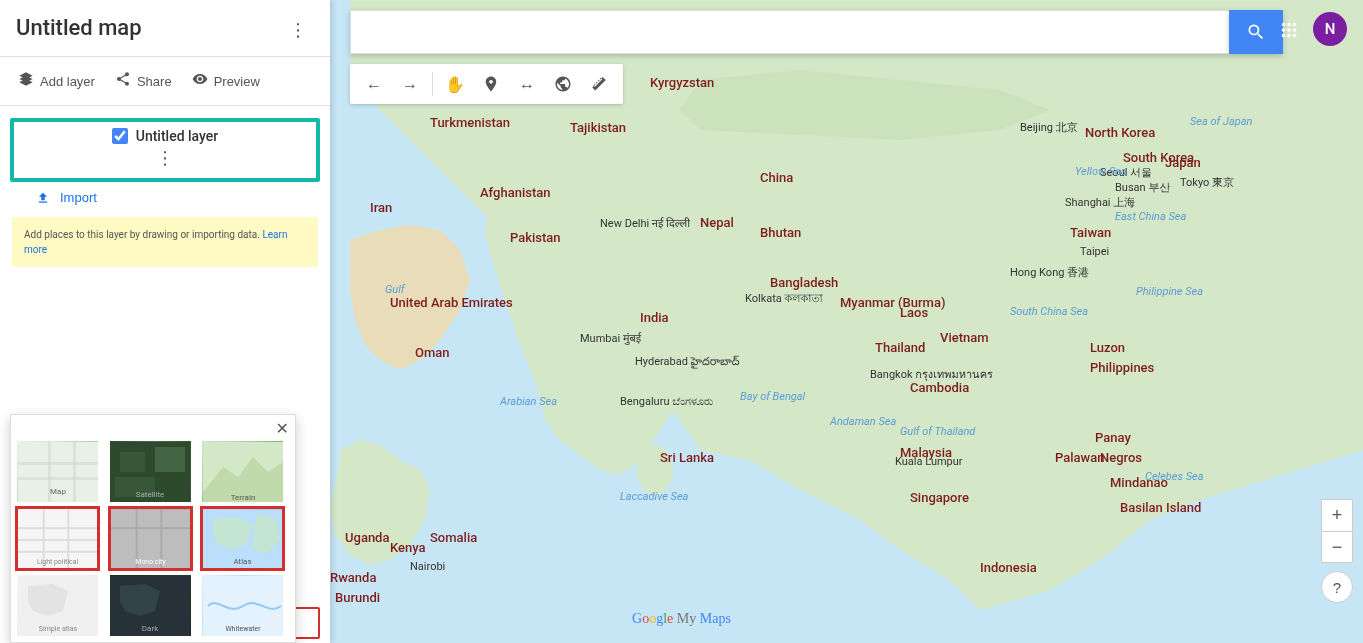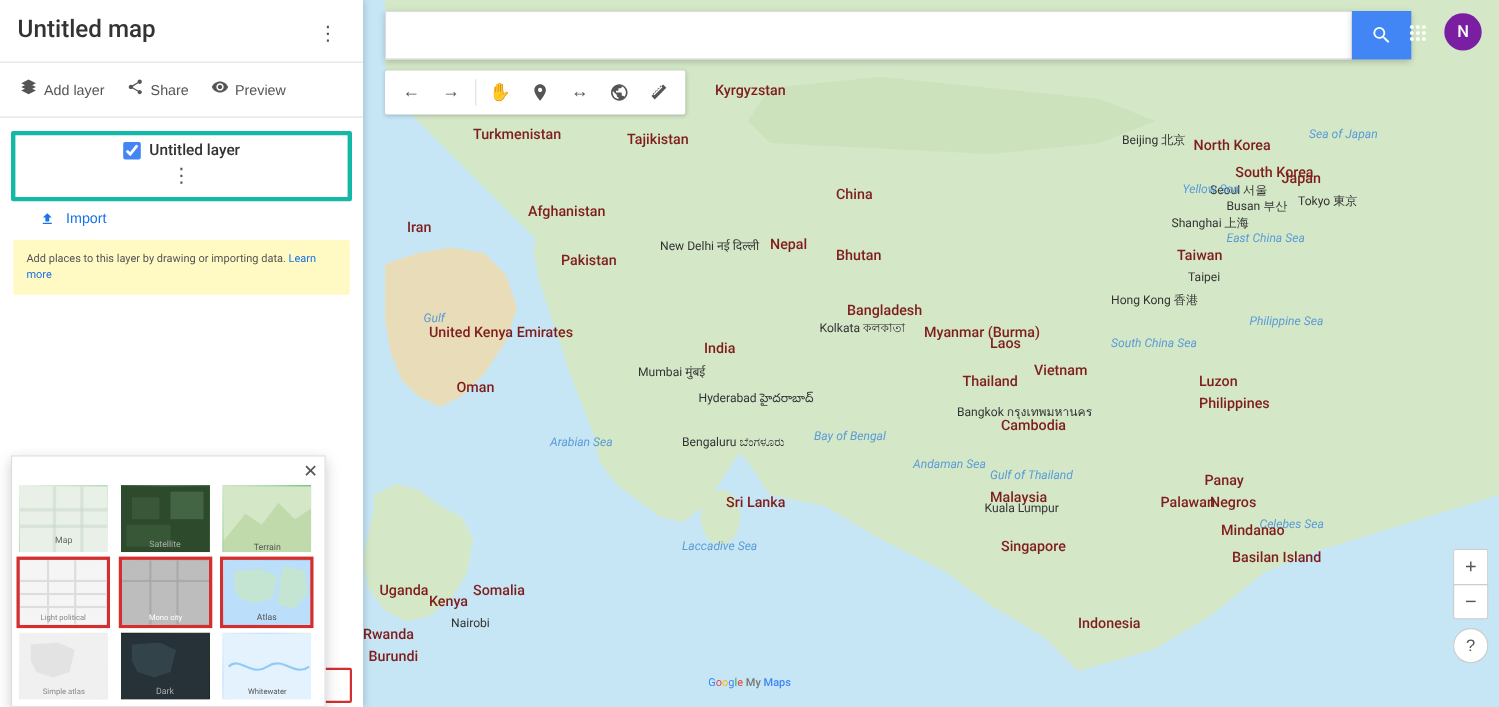--- a/index.html
+++ b/index.html
@@ -345,24 +345,25 @@
       color: #555;
       z-index: 10;
     }
 
     
     #branding {
       position: absolute;
       bottom: 16px;
       left: 50%;
       transform: translateX(-50%);
-      font-size: 10px;
+      font-size: 14px;
       color: #555;
       z-index: 5;
       pointer-events: none;
+      font-family: Liberation Serif, serif;
     }
     #branding span.g { color: #4285f4; }
     #branding span.o1 { color: #ea4335; }
     #branding span.o2 { color: #fbbc05; }
     #branding span.g2 { color: #4285f4; }
     #branding span.l { color: #34a853; }
     #branding span.e { color: #ea4335; }
     #branding span.my { color: #757575; font-weight: 500; }
     #branding span.maps { color: #4285f4; font-weight: 500; }
   </style>
@@ -450,21 +451,21 @@
       <div class="map-label water" style="left: 1115px; top: 210px;">East China Sea</div>
       <div class="map-label water" style="left: 1010px; top: 305px;">South China Sea</div>
       <div class="map-label water" style="left: 1190px; top: 115px;">Sea of Japan</div>
       <div class="map-label water" style="left: 1075px; top: 165px;">Yellow Sea</div>
       <div class="map-label water" style="left: 1136px; top: 285px;">Philippine Sea</div>
       <div class="map-label water" style="left: 830px; top: 415px;">Andaman Sea</div>
       <div class="map-label water" style="left: 900px; top: 425px;">Gulf of Thailand</div>
       <div class="map-label water" style="left: 620px; top: 490px;">Laccadive Sea</div>
       <div class="map-label water" style="left: 1145px; top: 470px;">Celebes Sea</div>
       <div class="map-label water" style="left: 385px; top: 270px; margin-top: 13px;">Gulf</div>
-      <div class="map-label country" style="left: 390px; top: 295px;">United Kenya Emirates</div>
+      <div class="map-label country" style="left: 390px; top: 295px;">United Arab Emirates</div>
       <div class="map-label country" style="left: 415px; top: 345px;">Oman</div>
       <div class="map-label country" style="left: 430px; top: 530px;">Somalia</div>
       <div class="map-label country" style="left: 390px; top: 540px;">Kenya</div>
       <div class="map-label country" style="left: 345px; top: 530px;">Uganda</div>
       <div class="map-label country" style="left: 330px; top: 570px;">Rwanda</div>
       <div class="map-label country" style="left: 335px; top: 590px;">Burundi</div>
       <div class="map-label capital" style="left: 410px; top: 560px;">Nairobi</div>
       <div class="map-label country" style="left: 1090px; top: 340px;">Luzon</div>
       <div class="map-label country" style="left: 1095px; top: 430px;">Panay</div>
       <div class="map-label country" style="left: 1100px; top: 450px;">Negros</div>

